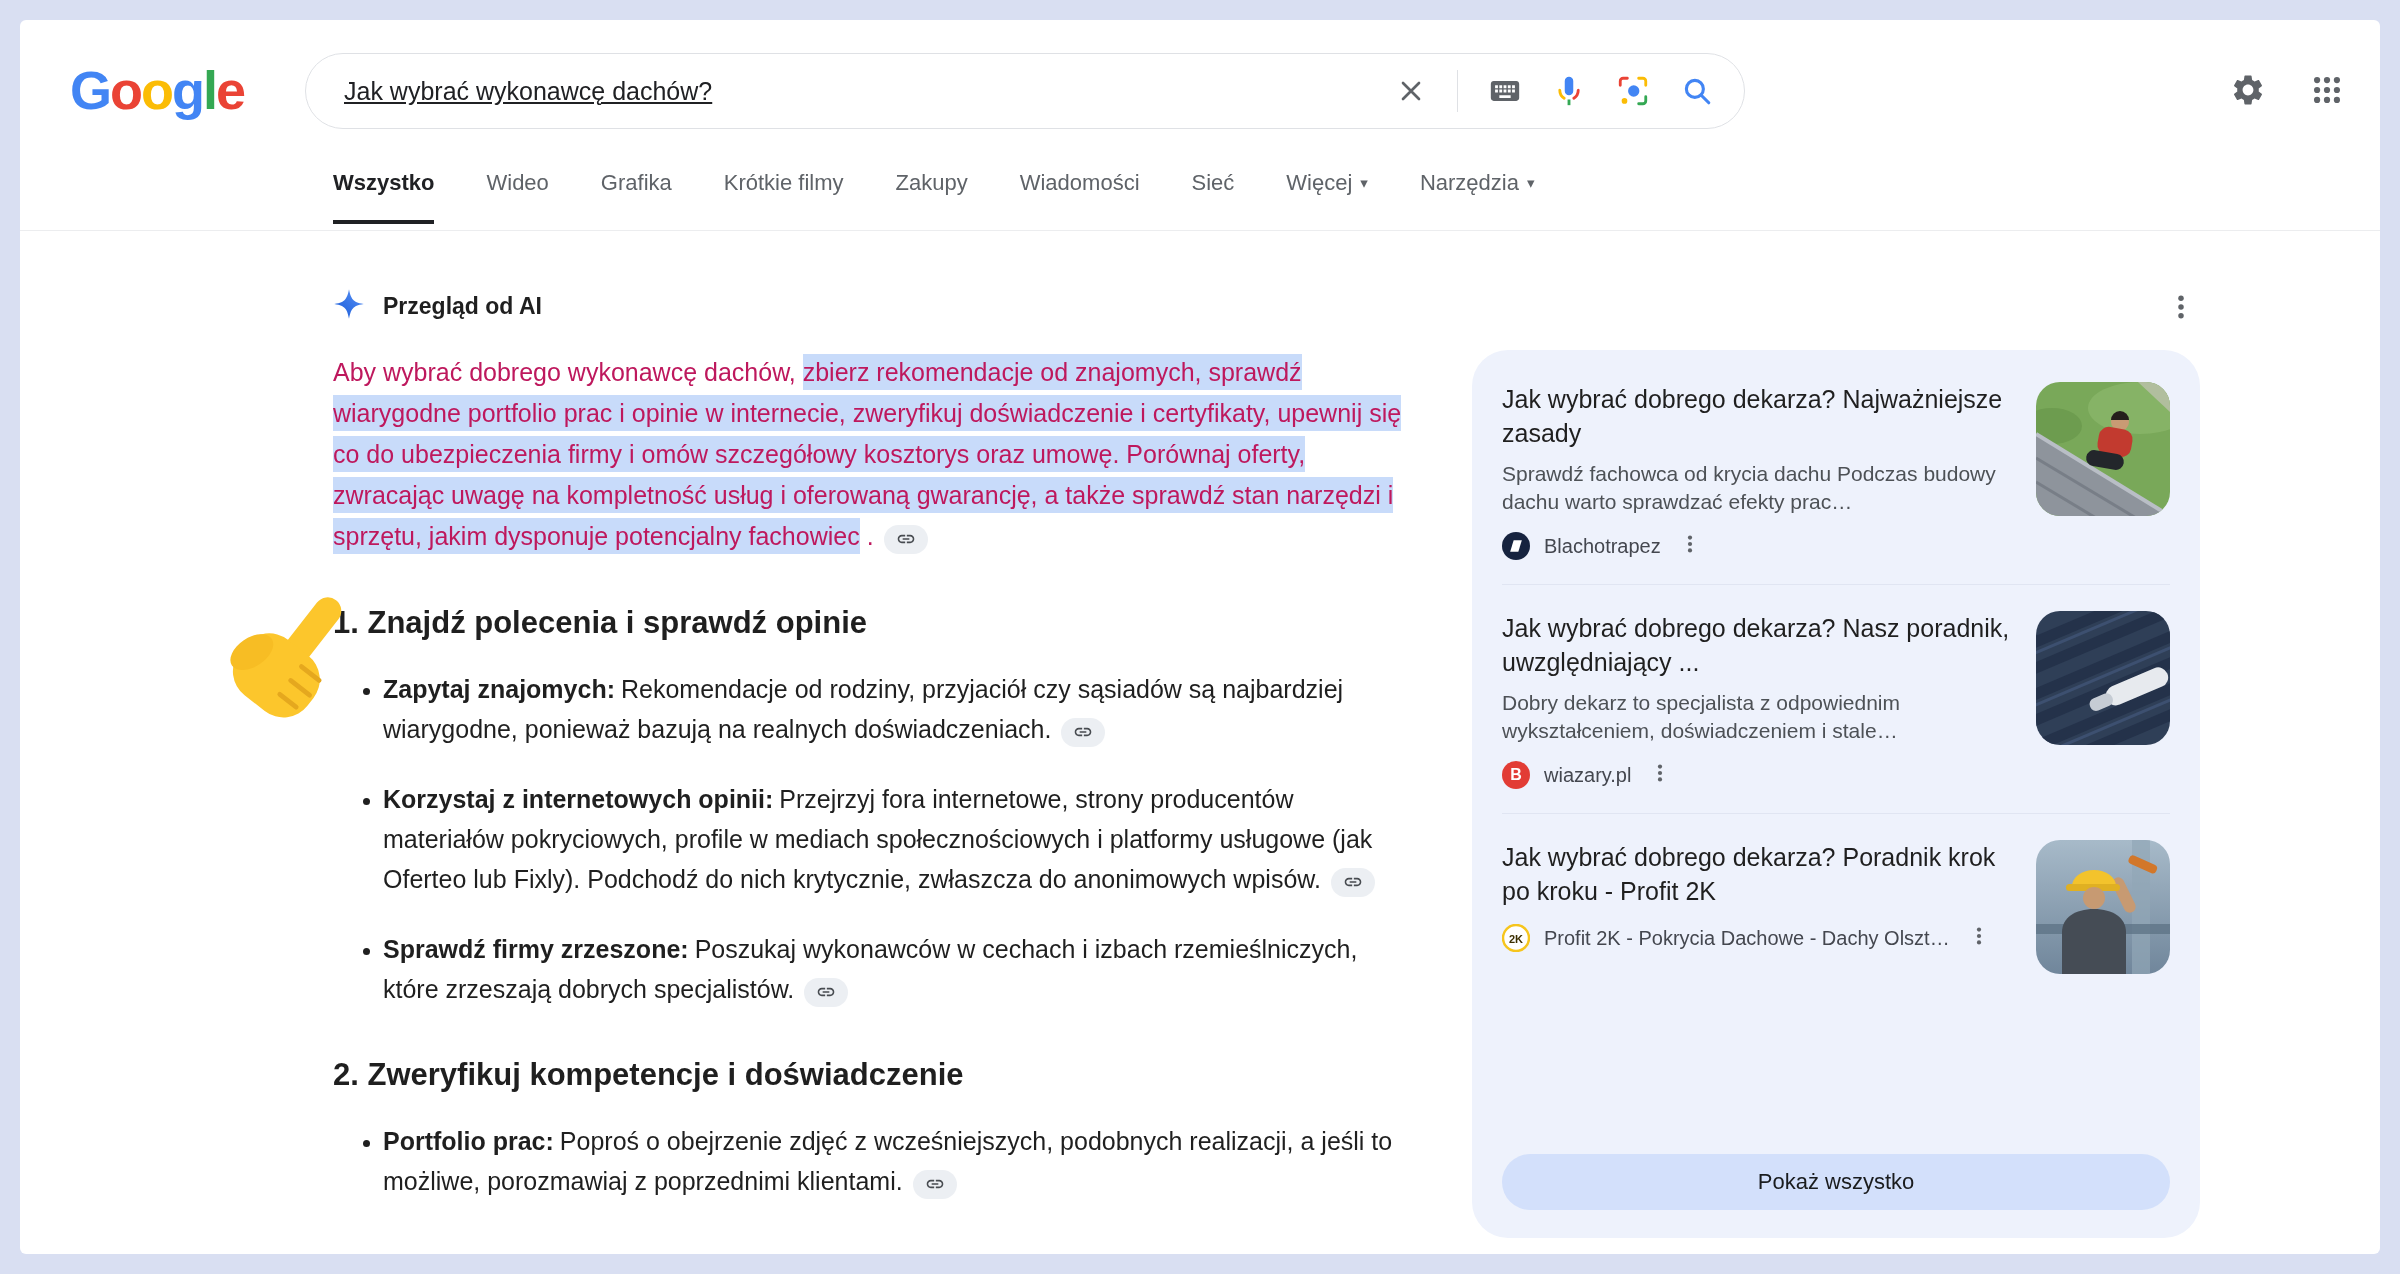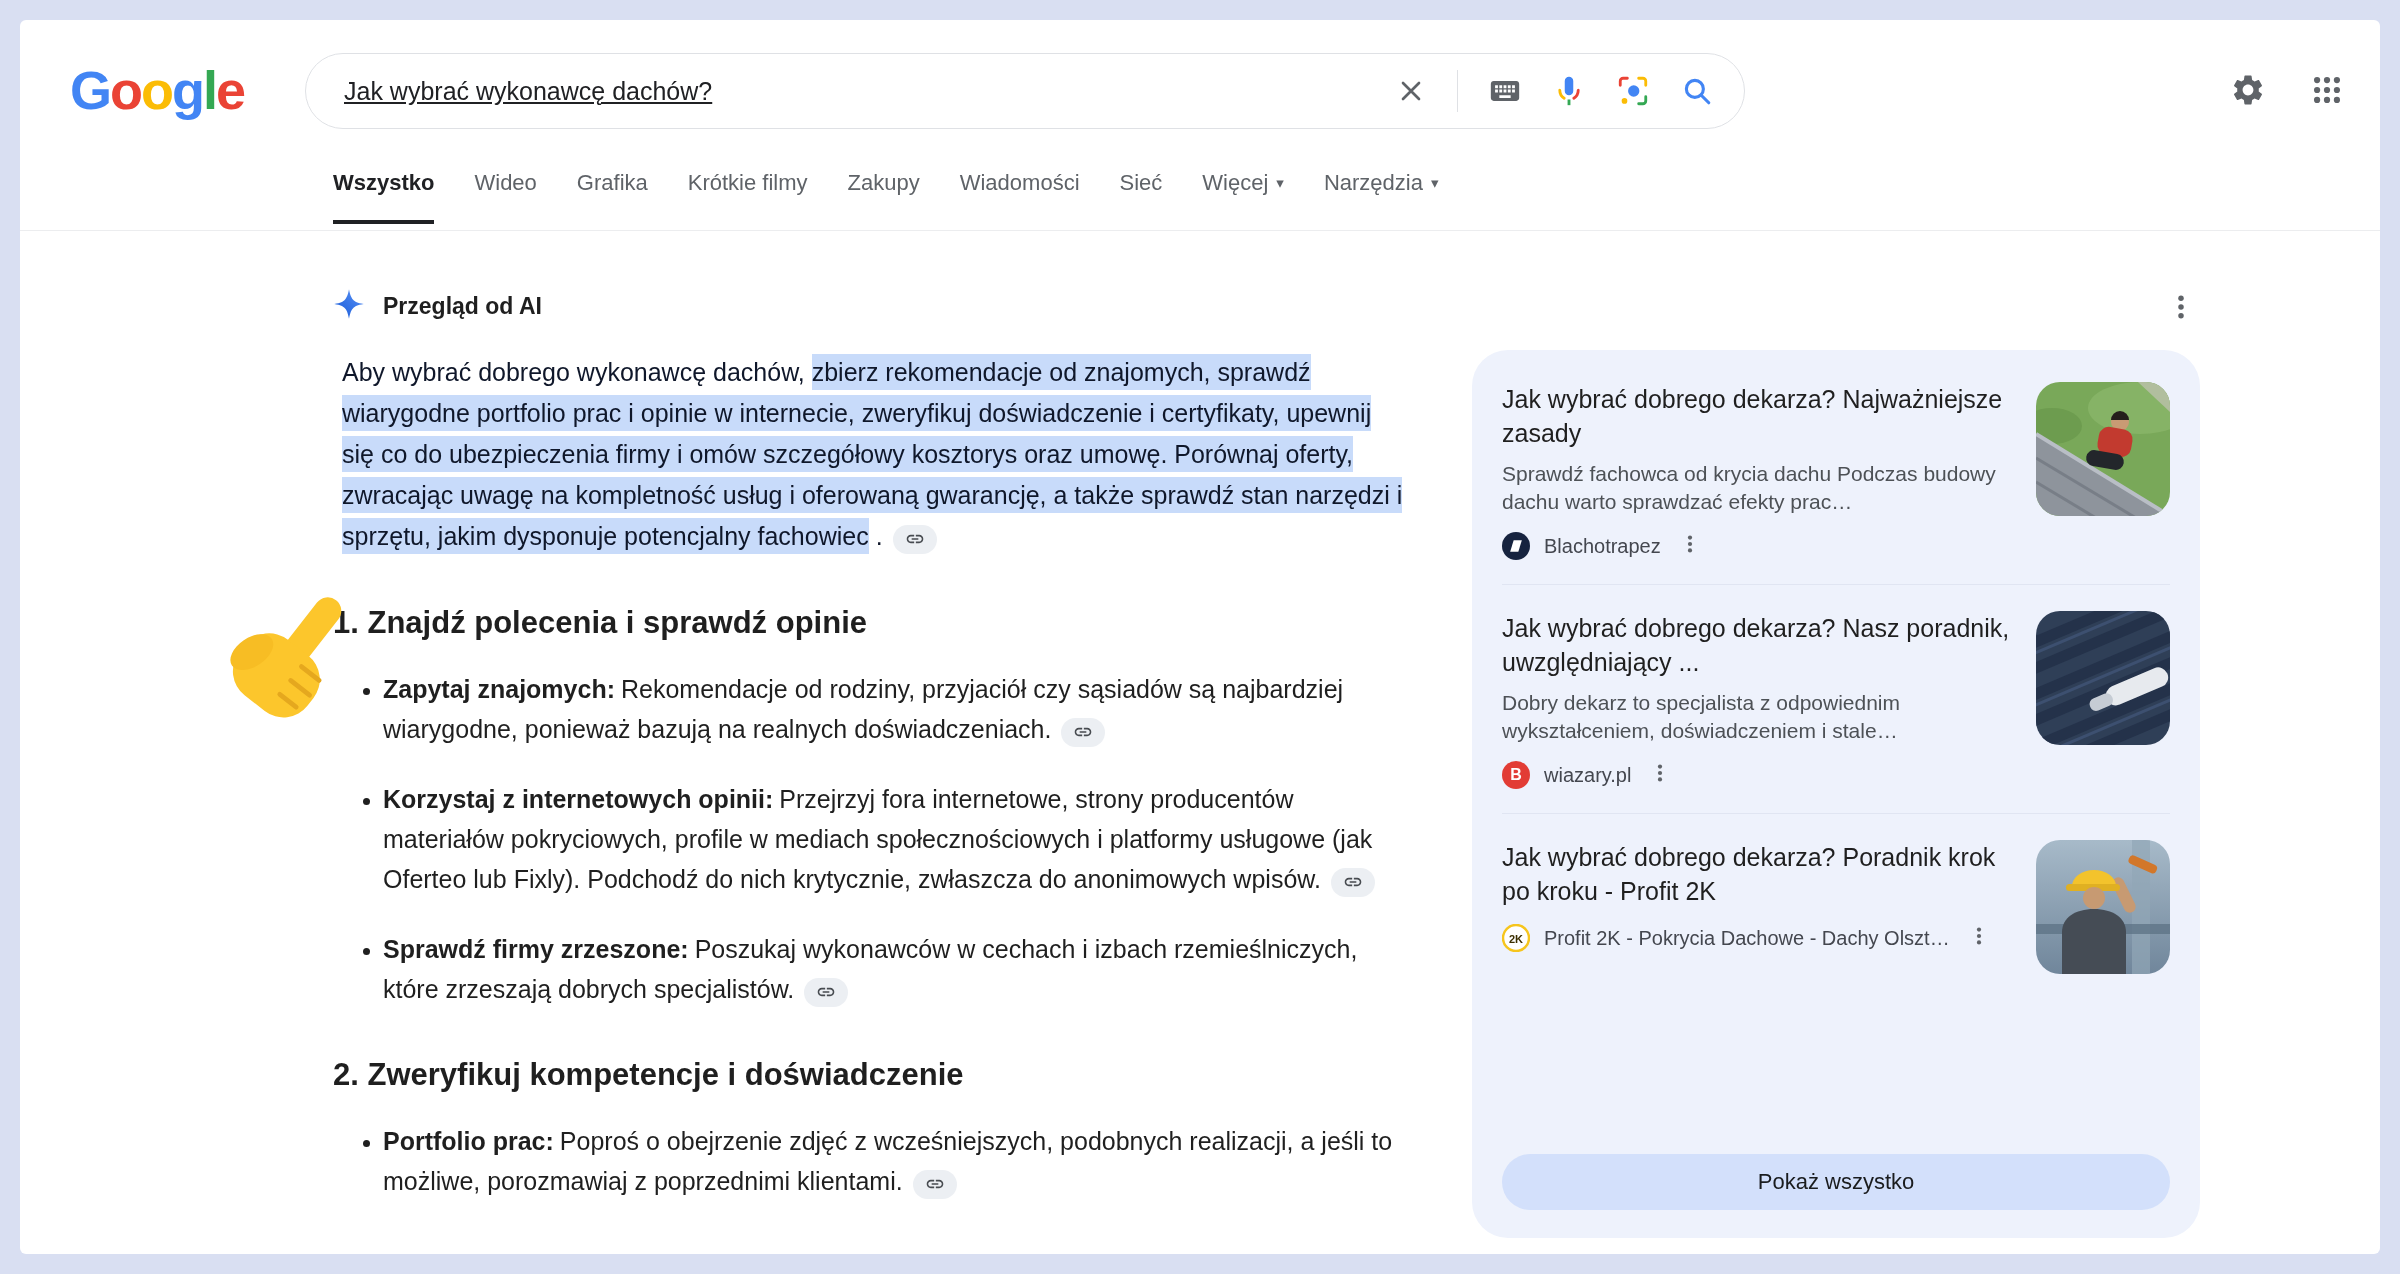--- a/index.html
+++ b/index.html
@@ -21,30 +21,30 @@
     position:absolute;left:285px;top:33px;width:1440px;height:76px;box-sizing:border-box;
     border:1px solid #dfe1e5;border-radius:40px;background:#fff;
     display:flex;align-items:center;padding:0 30px 0 38px;
   }
   .query{flex:1;font-size:25px;color:#202124;white-space:nowrap;overflow:hidden;text-decoration:underline;}
   .sb-icons{display:flex;align-items:center;gap:30px;}
   .vdiv{width:1px;height:42px;background:#dfe1e5;}
   .icon-btn{display:flex;align-items:center;justify-content:center;cursor:pointer;}
   .top-actions{position:absolute;right:36px;top:52px;display:flex;align-items:center;gap:44px;}
   
-  .tabs{position:absolute;left:313px;top:150px;display:flex;gap:40px;font-size:22px;color:#5f6368;}
+  .tabs{position:absolute;left:313px;top:150px;display:flex;gap:52px;font-size:22px;color:#5f6368;}
   .tab{padding-bottom:28px;display:flex;align-items:flex-start;gap:8px;}
   .tab.active{color:#202124;font-weight:bold;border-bottom:4px solid #202124;padding-bottom:24px;}
   .caret{font-size:15px;line-height:26px;color:#5f6368;}
   .header-divider{position:absolute;left:0;top:210px;width:2360px;height:1px;background:#ecedef;}
   
   .main{position:absolute;left:313px;top:268px;width:1080px;}
   .ai-head{display:flex;align-items:center;gap:18px;margin-bottom:28px;}
   .ai-label{font-size:23px;font-weight:bold;color:#1f1f1f;}
-  .intro{font-size:25px;line-height:41px;color:#0f172a;margin:9px;}
+  .intro{font-size:25px;line-height:41px;color:#be185d;margin:0;}
   .hl{background:#c8dbfa;padding:4px 0;box-decoration-break:clone;-webkit-box-decoration-break:clone;}
   .chip{
     display:inline-flex;align-items:center;justify-content:center;
     width:44px;height:29px;border-radius:15px;background:#eceff3;
     vertical-align:-4px;margin-left:10px;cursor:pointer;
   }
   .section-h{font-size:31px;font-weight:bold;color:#1f1f1f;margin:48px 0 28px;}
   ul.blist{margin:0;padding-left:50px;}
   ul.blist li{margin-bottom:30px;font-size:25px;line-height:40px;color:#1f1f1f;}
   ul.blist li::marker{color:#1f1f1f;font-size:22px;}

